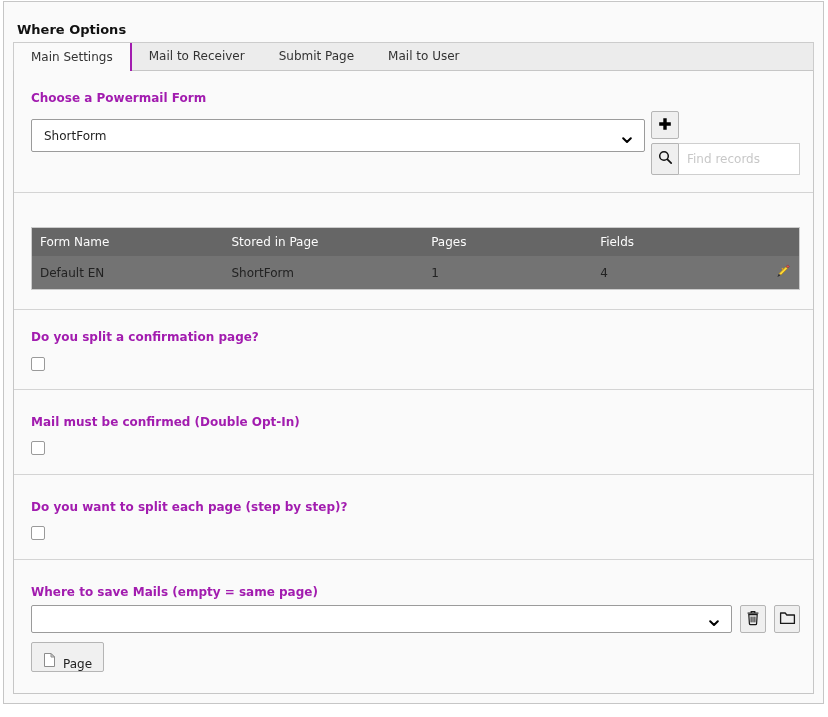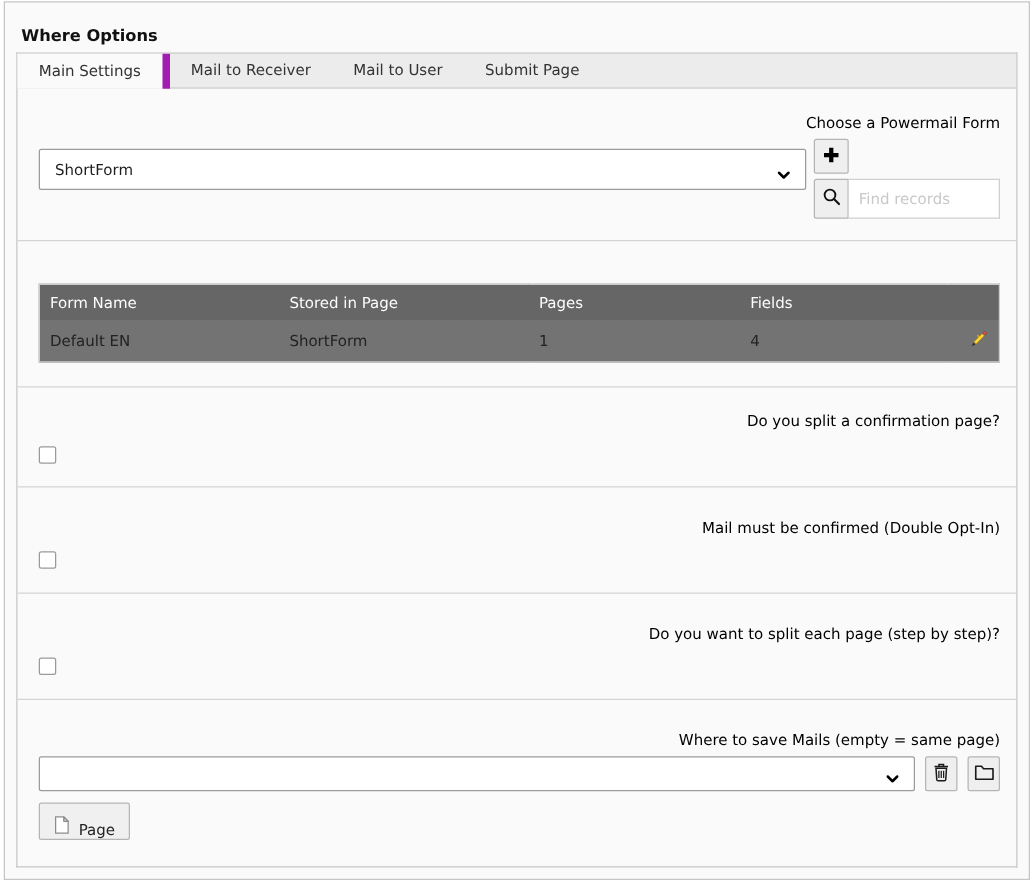--- a/index.html
+++ b/index.html
@@ -35,34 +35,34 @@
   }
   .tab {
     padding: 0 17px;
     line-height: 27px;
     color: #333;
     cursor: pointer;
     white-space: nowrap;
   }
   .tab.active {
     background: #fafafa;
-    border-right: 6px solid #a21caf;
+    border-right: 2px solid #a21caf;
     margin-bottom: -1px;
     line-height: 28px;
   }
   .tab-content {
     height: 623px;
     background: #fafafa;
     border: 1px solid #c6c6c6;
     border-top: none;
   }
   
   .section { padding: 0 13px 0 17px; border-bottom: 1px solid #d4d4d4; }
   .section:last-child { border-bottom: none; }
-  .section-label { font-weight: normal; color: #000000; text-align: right; }
+  .section-label { font-weight: bold; color: #a21caf; }
   .s1 { height: 122px; padding-top: 20px; }
   .s2 { height: 117px; padding-top: 34px; }
   .s3 { height: 80px;  padding-top: 20px; }
   .s4 { height: 85px;  padding-top: 25px; }
   .s5 { height: 85px;  padding-top: 25px; }
   .s6 { height: 134px; padding-top: 25px; }
   
   .chooser-row { display: flex; align-items: flex-start; margin-top: 6px; }
   .fake-select {
     position: relative;
@@ -147,22 +147,22 @@
 </style>
 </head>
 <body>
 
 <div class="outer-panel">
   <div class="panel-title">Where Options</div>
 
   <div class="tab-strip">
     <div class="tab active">Main Settings</div>
     <div class="tab">Mail to Receiver</div>
+    <div class="tab">Submit Page</div>
     <div class="tab">Mail to User</div>
-    <div class="tab">Submit Page</div>
   </div>
 
   <div class="tab-content">
 
     <div class="section s1">
       <div class="section-label">Choose a Powermail Form</div>
       <div class="chooser-row">
         <div class="fake-select select-main">
           <span>ShortForm</span>
           <span class="chev">

